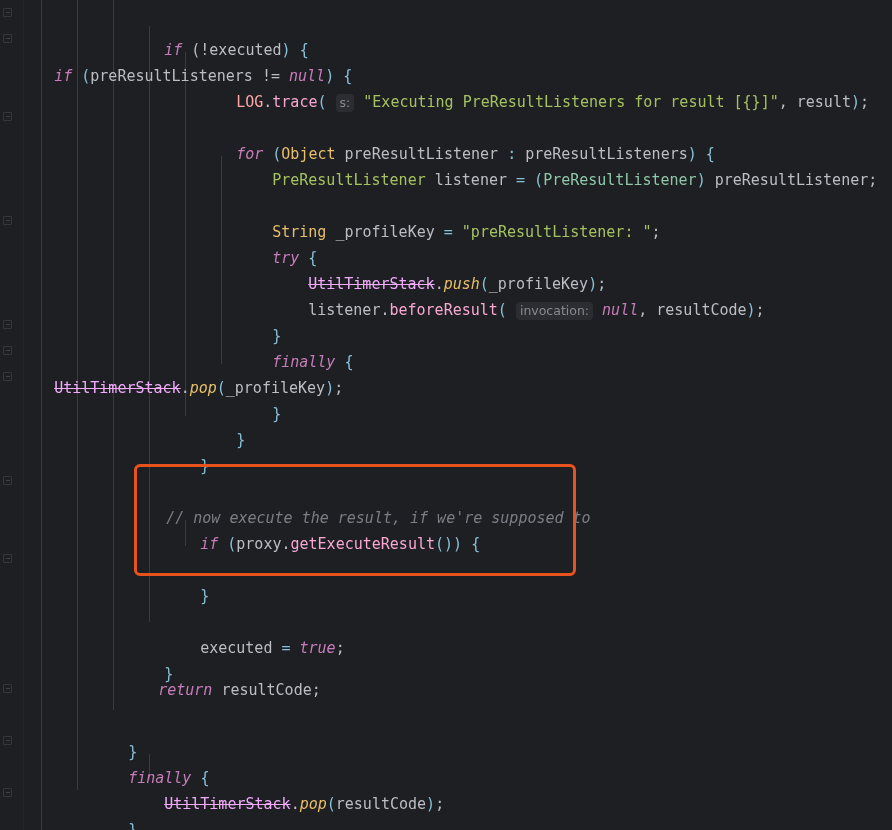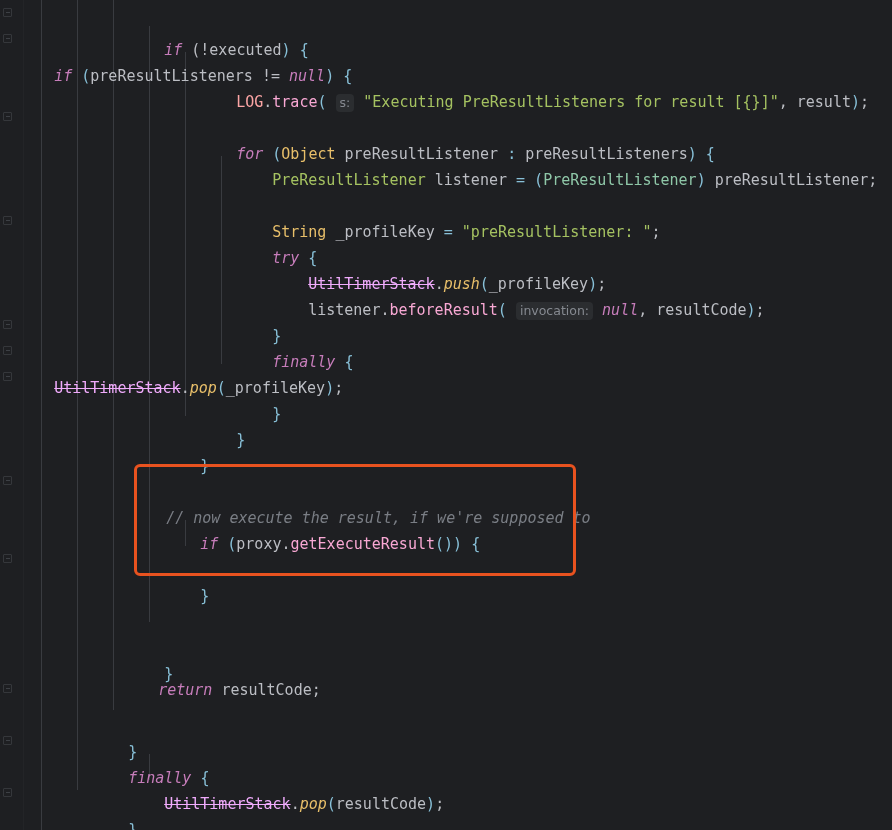--- a/index.html
+++ b/index.html
@@ -241,20 +241,23 @@
 
     
     <div class="line" style="top:546px;padding-left:146px">
       <span class="brace">}</span>
     </div>
 
     
     <div class="line" style="top:572px;padding-left:0px"></div>
 
     
+    <div class="line" style="top:598px;padding-left:146px">
+      <span class="ident">executed</span><span class="punct"> </span><span class="brace">=</span><span class="punct"> </span><span class="kw">true</span><span class="punct">;</span>
+    </div>
 
     
     <div class="line" style="top:624px;padding-left:110px">
       <span class="brace">}</span>
     </div>
 
     
     <div class="line" style="top:650px;padding-left:0px"></div>
 
     

